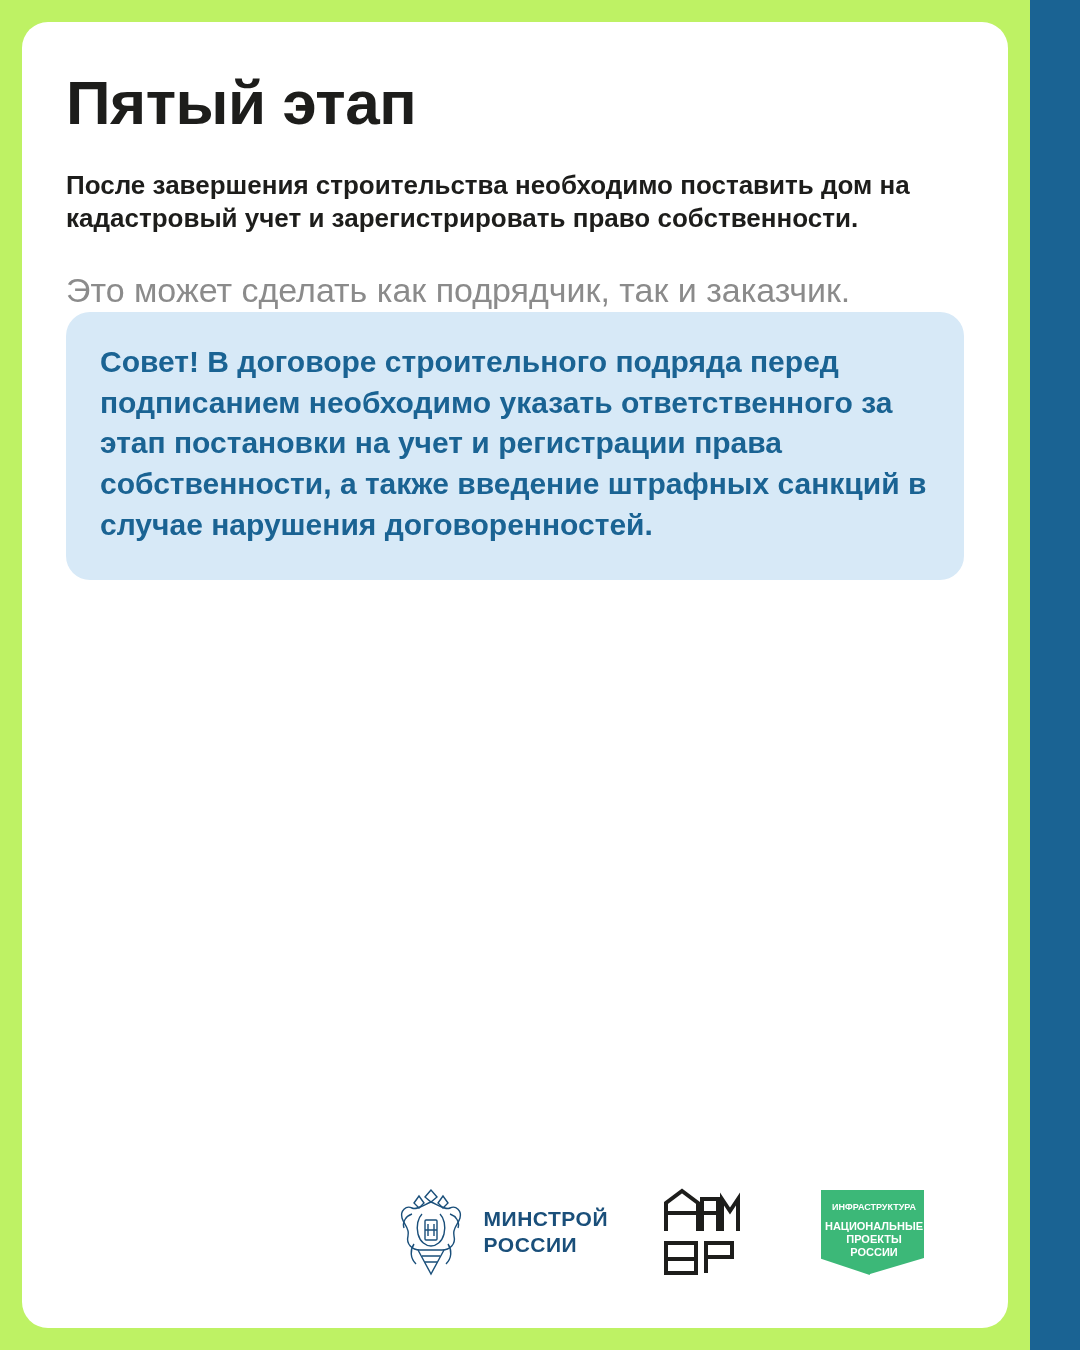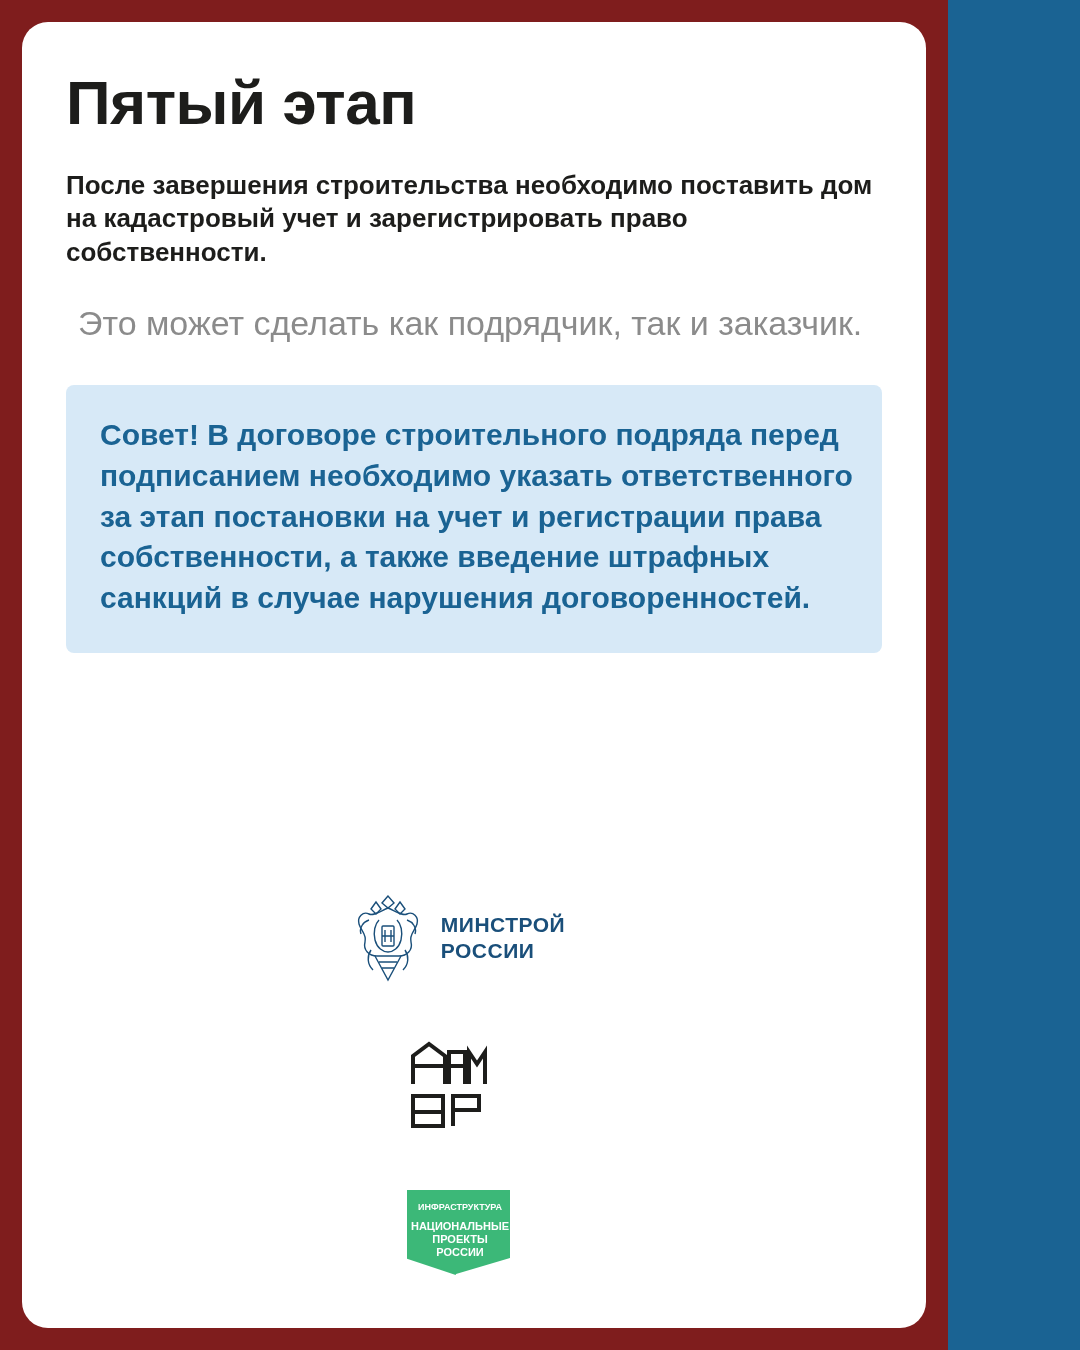--- a/index.html
+++ b/index.html
@@ -8,23 +8,23 @@
   }
   body {
     width: 1080px;
     height: 1350px;
     background: #1a6393;
     font-family: "Liberation Sans", sans-serif;
     overflow: hidden;
   }
   .slide {
     position: relative;
-    width: 948px;
+    width: 1030px;
     height: 1350px;
-    background: #7f1d1d;
+    background: #bef264;
     box-sizing: border-box;
     padding: 22px 22px 22px 22px;
   }
   .card {
     position: relative;
     width: 100%;
     height: 100%;
     background: #ffffff;
     border-radius: 26px;
     box-sizing: border-box;
@@ -46,27 +46,26 @@
     color: #1d1d1b;
     line-height: 1.28;
     margin: 34px 0 0 0;
     max-width: 940px;
   }
   .subtext {
     font-size: 34px;
     font-weight: normal;
     color: #8b8b8b;
     line-height: 1.3;
-    margin: 32px 0 0 12px;
+    margin: 32px 0 0 0;
     max-width: 900px;
   }
   .tip-box {
-    margin-top: 40px;
     background: #d7e9f7;
-    border-radius: 8px;
+    border-radius: 24px;
     padding: 30px 16px 34px 34px;
     max-width: 1000px;
   }
   .tip-text {
     font-size: 30px;
     font-weight: bold;
     color: #1a6393;
     line-height: 1.36;
     margin: 0;
   }
@@ -77,21 +76,20 @@
   .spacer {
     flex: 1 1 auto;
   }
   .logos {
     display: flex;
     align-items: center;
     justify-content: flex-end;
     gap: 54px;
     padding-right: 34px;
     padding-bottom: 20px;
-    flex-direction: column;
   }
   .logo-minstroy {
     display: flex;
     align-items: center;
     gap: 14px;
   }
   .eagle {
     width: 78px;
     height: 96px;
     flex: none;

